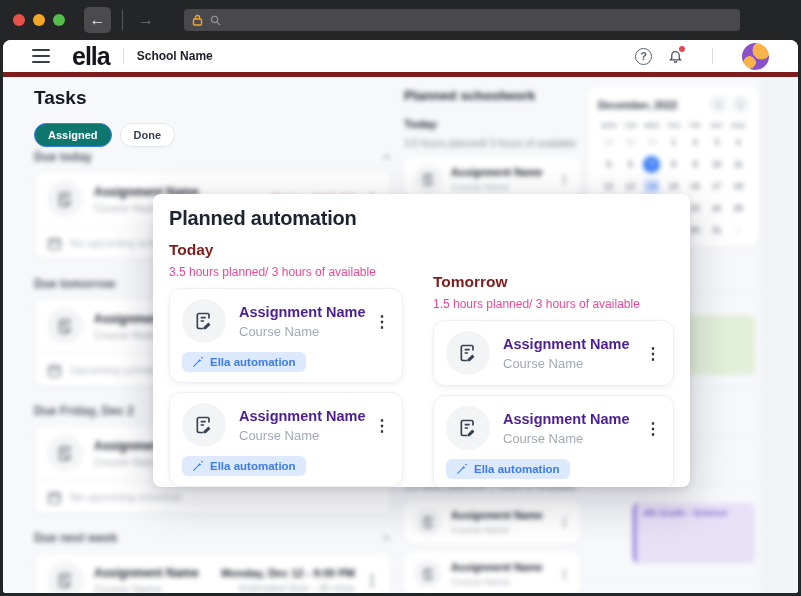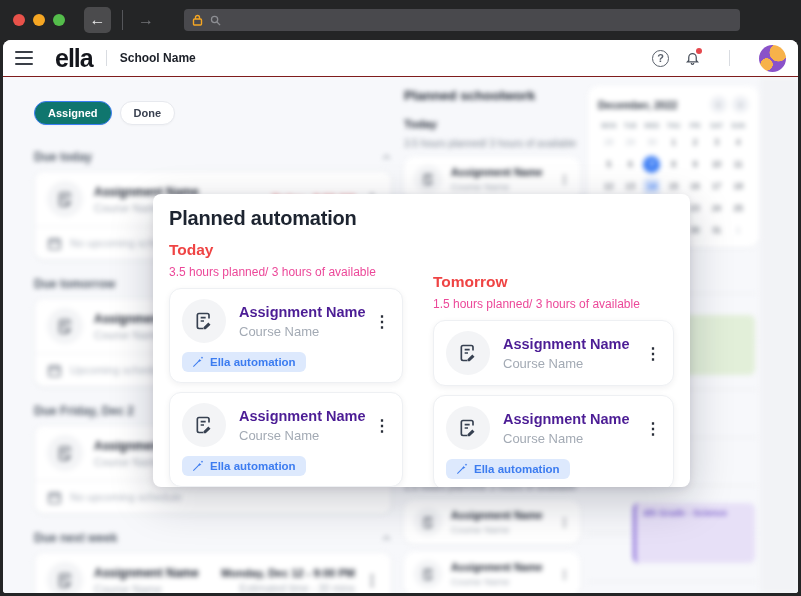--- a/index.html
+++ b/index.html
@@ -12,21 +12,21 @@
   .tl { width:12px; height:12px; border-radius:50%; }
   .tl.red{background:#e8524a;} .tl.yellow{background:#f5a623;} .tl.green{background:#54bd4b;}
   .nav-back { position:absolute; left:84px; top:7px; width:27px; height:26px; background:#4b4b4d; border-radius:5px; color:#e9e9ea; font-size:16px; display:flex; align-items:center; justify-content:center; }
   .nav-sep { position:absolute; left:122px; top:10px; width:1px; height:20px; background:#55565a; }
   .nav-fwd { position:absolute; left:138px; top:7px; color:#737478; font-size:16px; line-height:26px; }
   .urlbar { position:absolute; left:184px; top:9px; width:556px; height:22px; background:#49494d; border-radius:4px; display:flex; align-items:center; padding:0 8px; gap:7px; }
   .lock-ic { color:#f5a623; display:flex; } .mag-ic { color:#8d8e93; display:flex; }
 
   
   .window { position:absolute; top:40px; left:3px; width:795px; height:553px; background:#fff; border-radius:8px 8px 3px 3px; overflow:hidden; }
-  .appbar { height:37px; background:#fff; border-bottom:1px solid #7f1d1d; display:flex; align-items:center; padding:0 12px; position:relative; z-index:30; }
+  .appbar { height:37px; background:#fff; border-bottom:5px solid #7f1d1d; display:flex; align-items:center; padding:0 29px; position:relative; z-index:30; }
   .burger { width:18px; display:flex; flex-direction:column; gap:4px; margin-right:22px; }
   .burger i { display:block; height:2px; background:#3a3f47; border-radius:2px; }
   .logo { font-size:25px; font-weight:800; color:#14161c; letter-spacing:-1px; line-height:1; }
   .bar-sep { width:1px; height:16px; background:#d9dce1; margin:0 13px; }
   .school { font-size:12px; font-weight:700; color:#1b1f27; }
   .appbar-right { margin-left:auto; display:flex; align-items:center; gap:16px; }
   .help-ic { width:17px; height:17px; border:1.5px solid #5a616c; border-radius:50%; color:#5a616c; font-size:11px; font-weight:700; display:flex; align-items:center; justify-content:center; }
   .bell-wrap { position:relative; color:#4a515c; display:flex; }
   .bell-dot { position:absolute; top:-2px; right:-2px; width:6px; height:6px; border-radius:50%; background:#e5484d; }
   .avatar { width:27px; height:27px; border-radius:50%; background:radial-gradient(circle at 72% 28%, #f7b24a 0 32%, rgba(0,0,0,0) 33%), radial-gradient(circle at 28% 72%, #f7b24a 0 22%, rgba(0,0,0,0) 23%), #8a52c9; }
@@ -95,21 +95,21 @@
   .event.green { background:#e2efd9; color:#85ab64; }
   .event.purple { background:#e7e0f7; color:#8066cf; border-left:3px solid #8669da; }
   .rail { position:absolute; left:757px; top:0; width:38px; height:100%; background:#f2f3f6; }
 
   
   .modal { position:absolute; left:150px; top:117px; width:537px; height:293px; background:#fff; border-radius:8px; box-shadow:0 14px 44px rgba(15,20,40,.22), 0 2px 8px rgba(15,20,40,.10); z-index:20; padding:13px 16px 14px; overflow:hidden; }
   .modal-title { font-size:20px; font-weight:800; color:#1d2430; letter-spacing:-0.2px; }
   .modal-cols { display:flex; gap:30px; }
   .mcol { width:234px; }
   .mcol.offset { margin-top:32px; width:241px; }
-  .mcol-head { font-size:15.5px; font-weight:800; color:#ef4444; margin-top:11px; }
+  .mcol-head { font-size:15.5px; font-weight:800; color:#7f1d1d; margin-top:11px; }
   .mcol-sum { font-size:12px; color:#ec4899; margin-top:6px; }
   .mcard { background:#fff; border:1px solid #eef0f3; border-radius:12px; box-shadow:0 2px 6px rgba(16,24,40,.06); padding:10px 12px; margin-top:9px; }
   .mcard-row { display:flex; align-items:center; }
   .mcard-ic { width:44px; height:44px; border-radius:50%; background:#f3f4f6; color:#374151; display:flex; align-items:center; justify-content:center; flex:0 0 auto; }
   .mcard-tx { margin-left:13px; }
   .mcard-title { font-size:14.5px; font-weight:700; color:#4c1d95; }
   .mcard-course { font-size:13px; color:#a3aab4; margin-top:4px; }
   .mcard-kebab { margin-left:auto; font-size:16px; font-weight:700; color:#2a2f3a; }
   .auto-pill { display:inline-flex; align-items:center; gap:6px; background:#dde9fd; color:#3c7cf0; font-size:11.5px; font-weight:700; border-radius:6px; padding:4px 10px; margin-top:9px; }
   .auto-pill svg, .mini-pill svg { display:block; }
@@ -447,20 +447,21 @@
           <div class="hour-line" style="top:160px"></div>
           <div class="hour-line" style="top:208px"></div>
           <div class="hour-line" style="top:256px"></div>
           <div class="hour-line" style="top:304px"></div>
           <div class="event green" style="top:38px;height:60px"><span>Algebra</span></div>
           <div class="event purple" style="top:226px;height:60px"><span>4th Grade - Science</span></div>
         </div>
     </div>
 
     <div class="sharp-head">
+      <div class="tasks-title">Tasks</div>
       <div class="tabs" id="tabs">
           <button class="tab active">Assigned</button>
           <button class="tab">Done</button>
         </div>
     </div>
 
     <div class="modal">
       <div class="modal-title">Planned automation</div>
       <div class="modal-cols" id="modal-cols">
           <div class="mcol">

